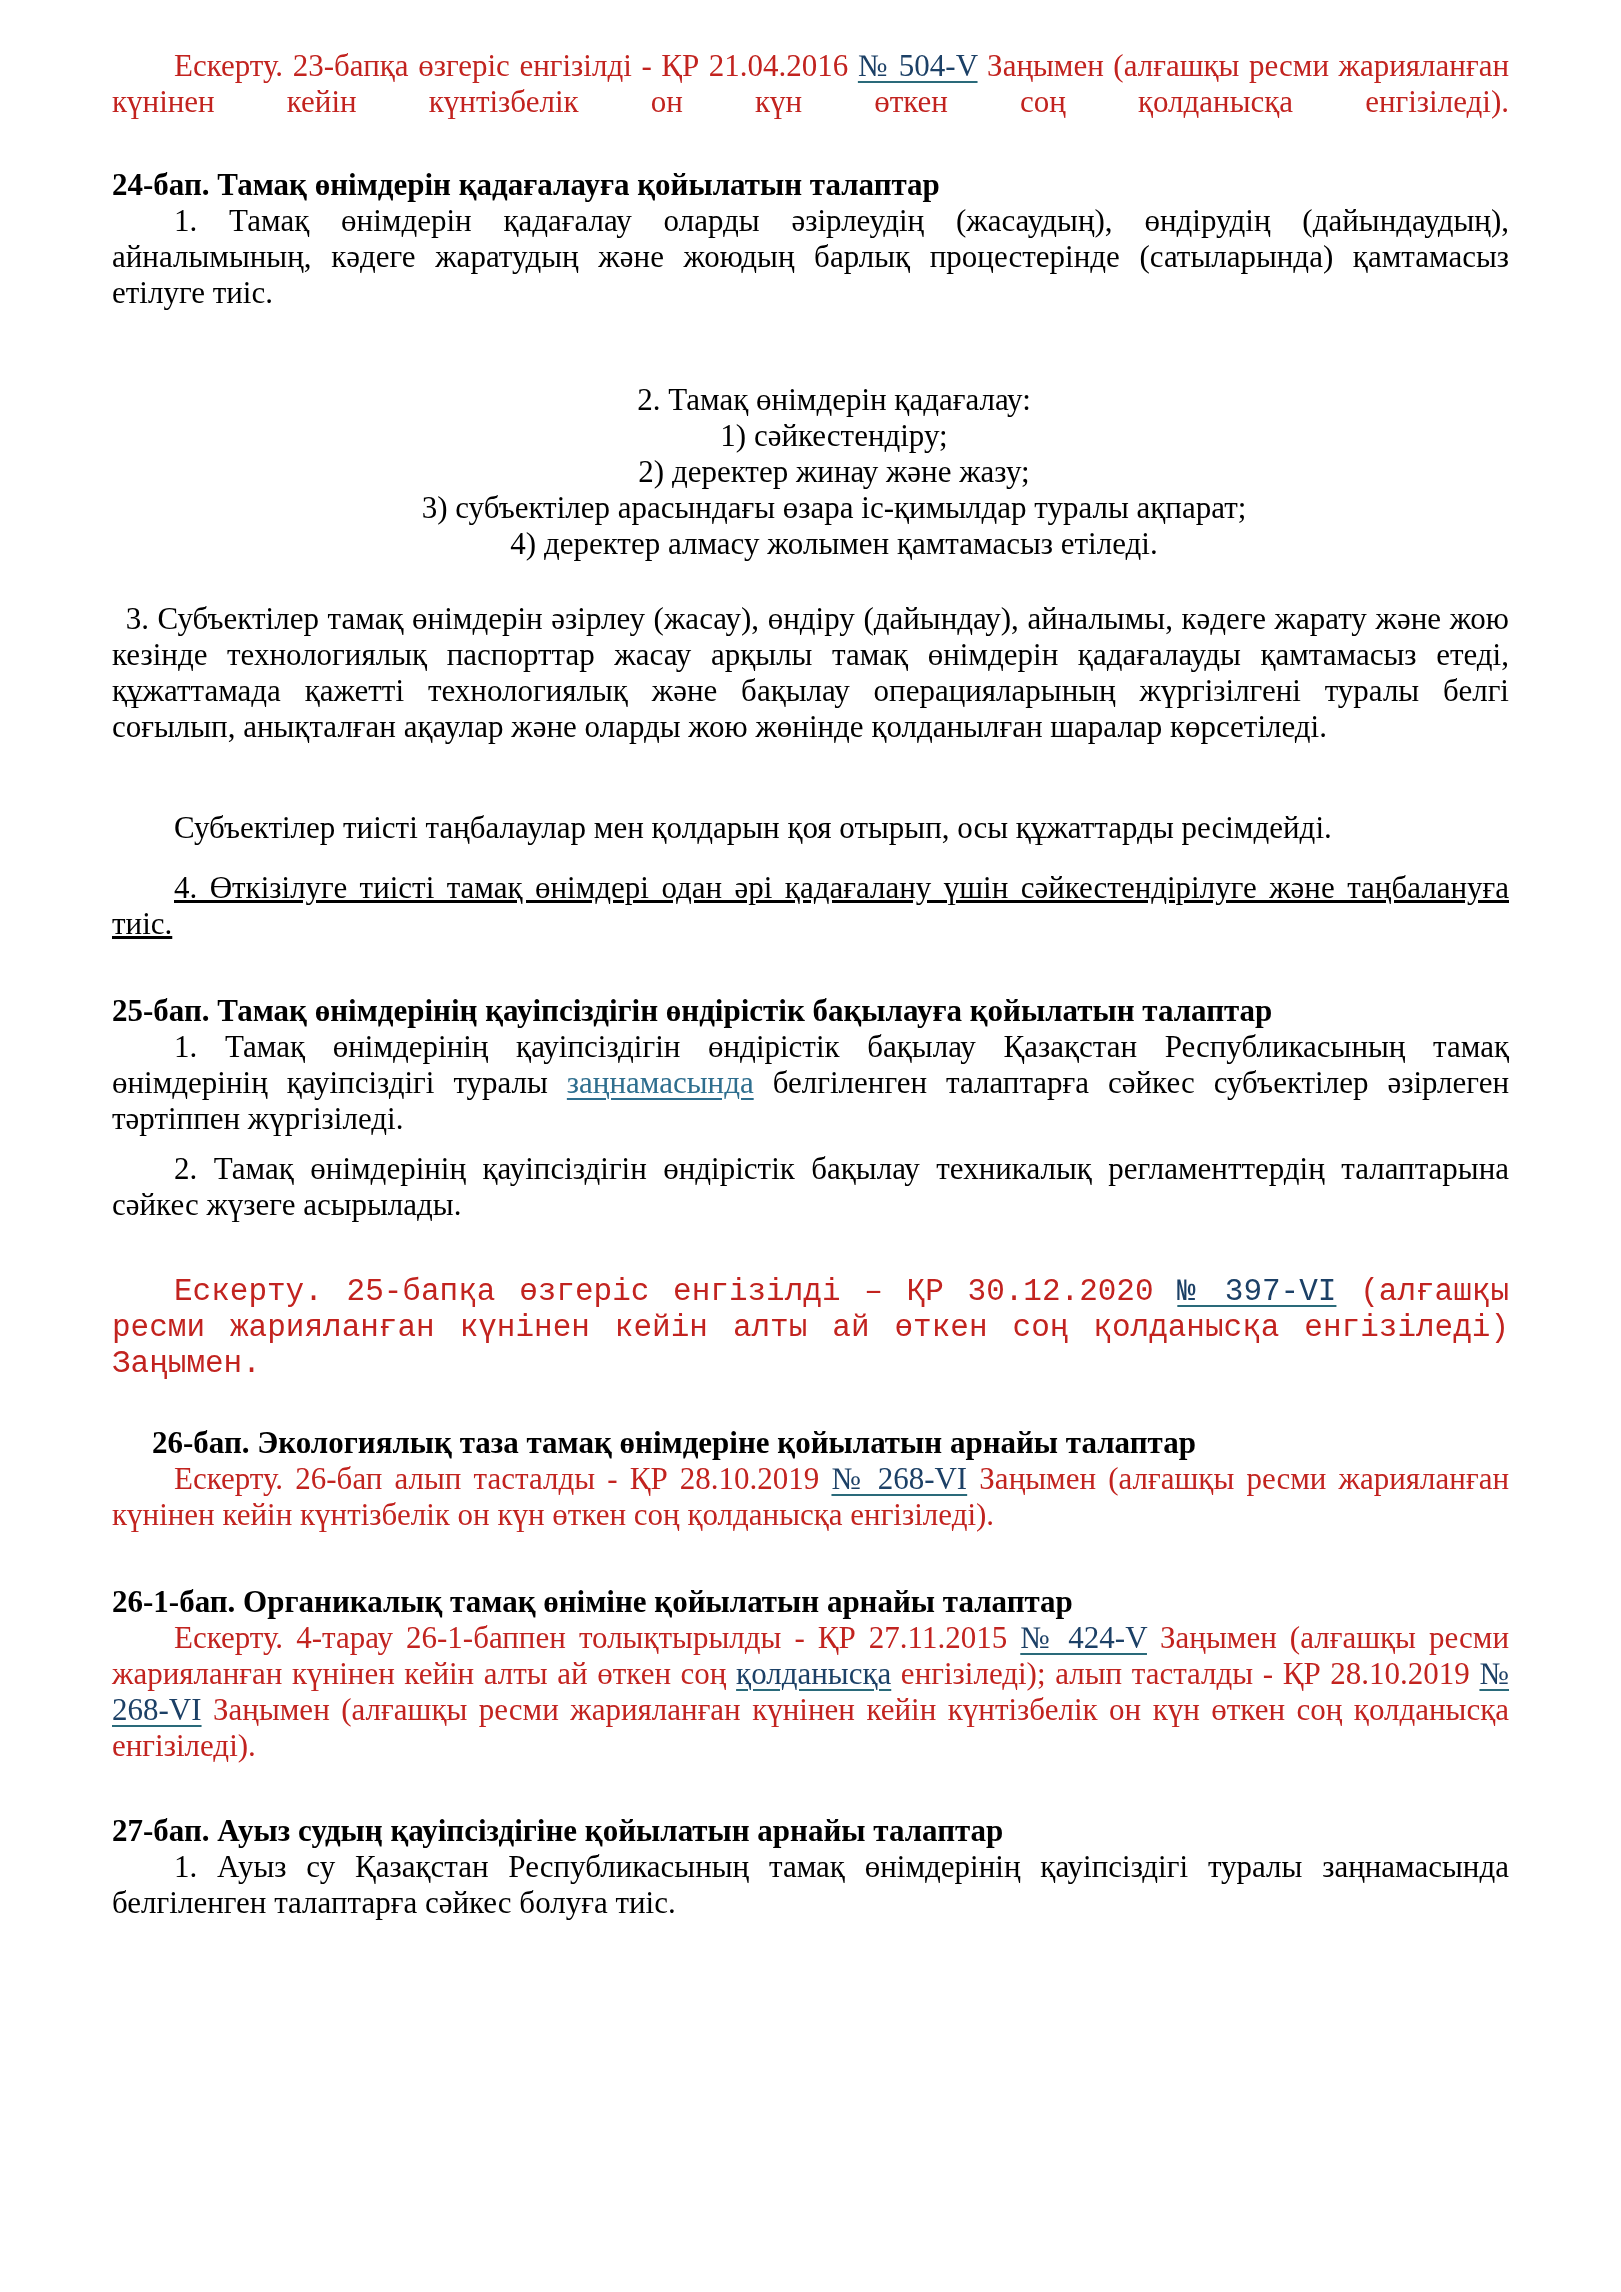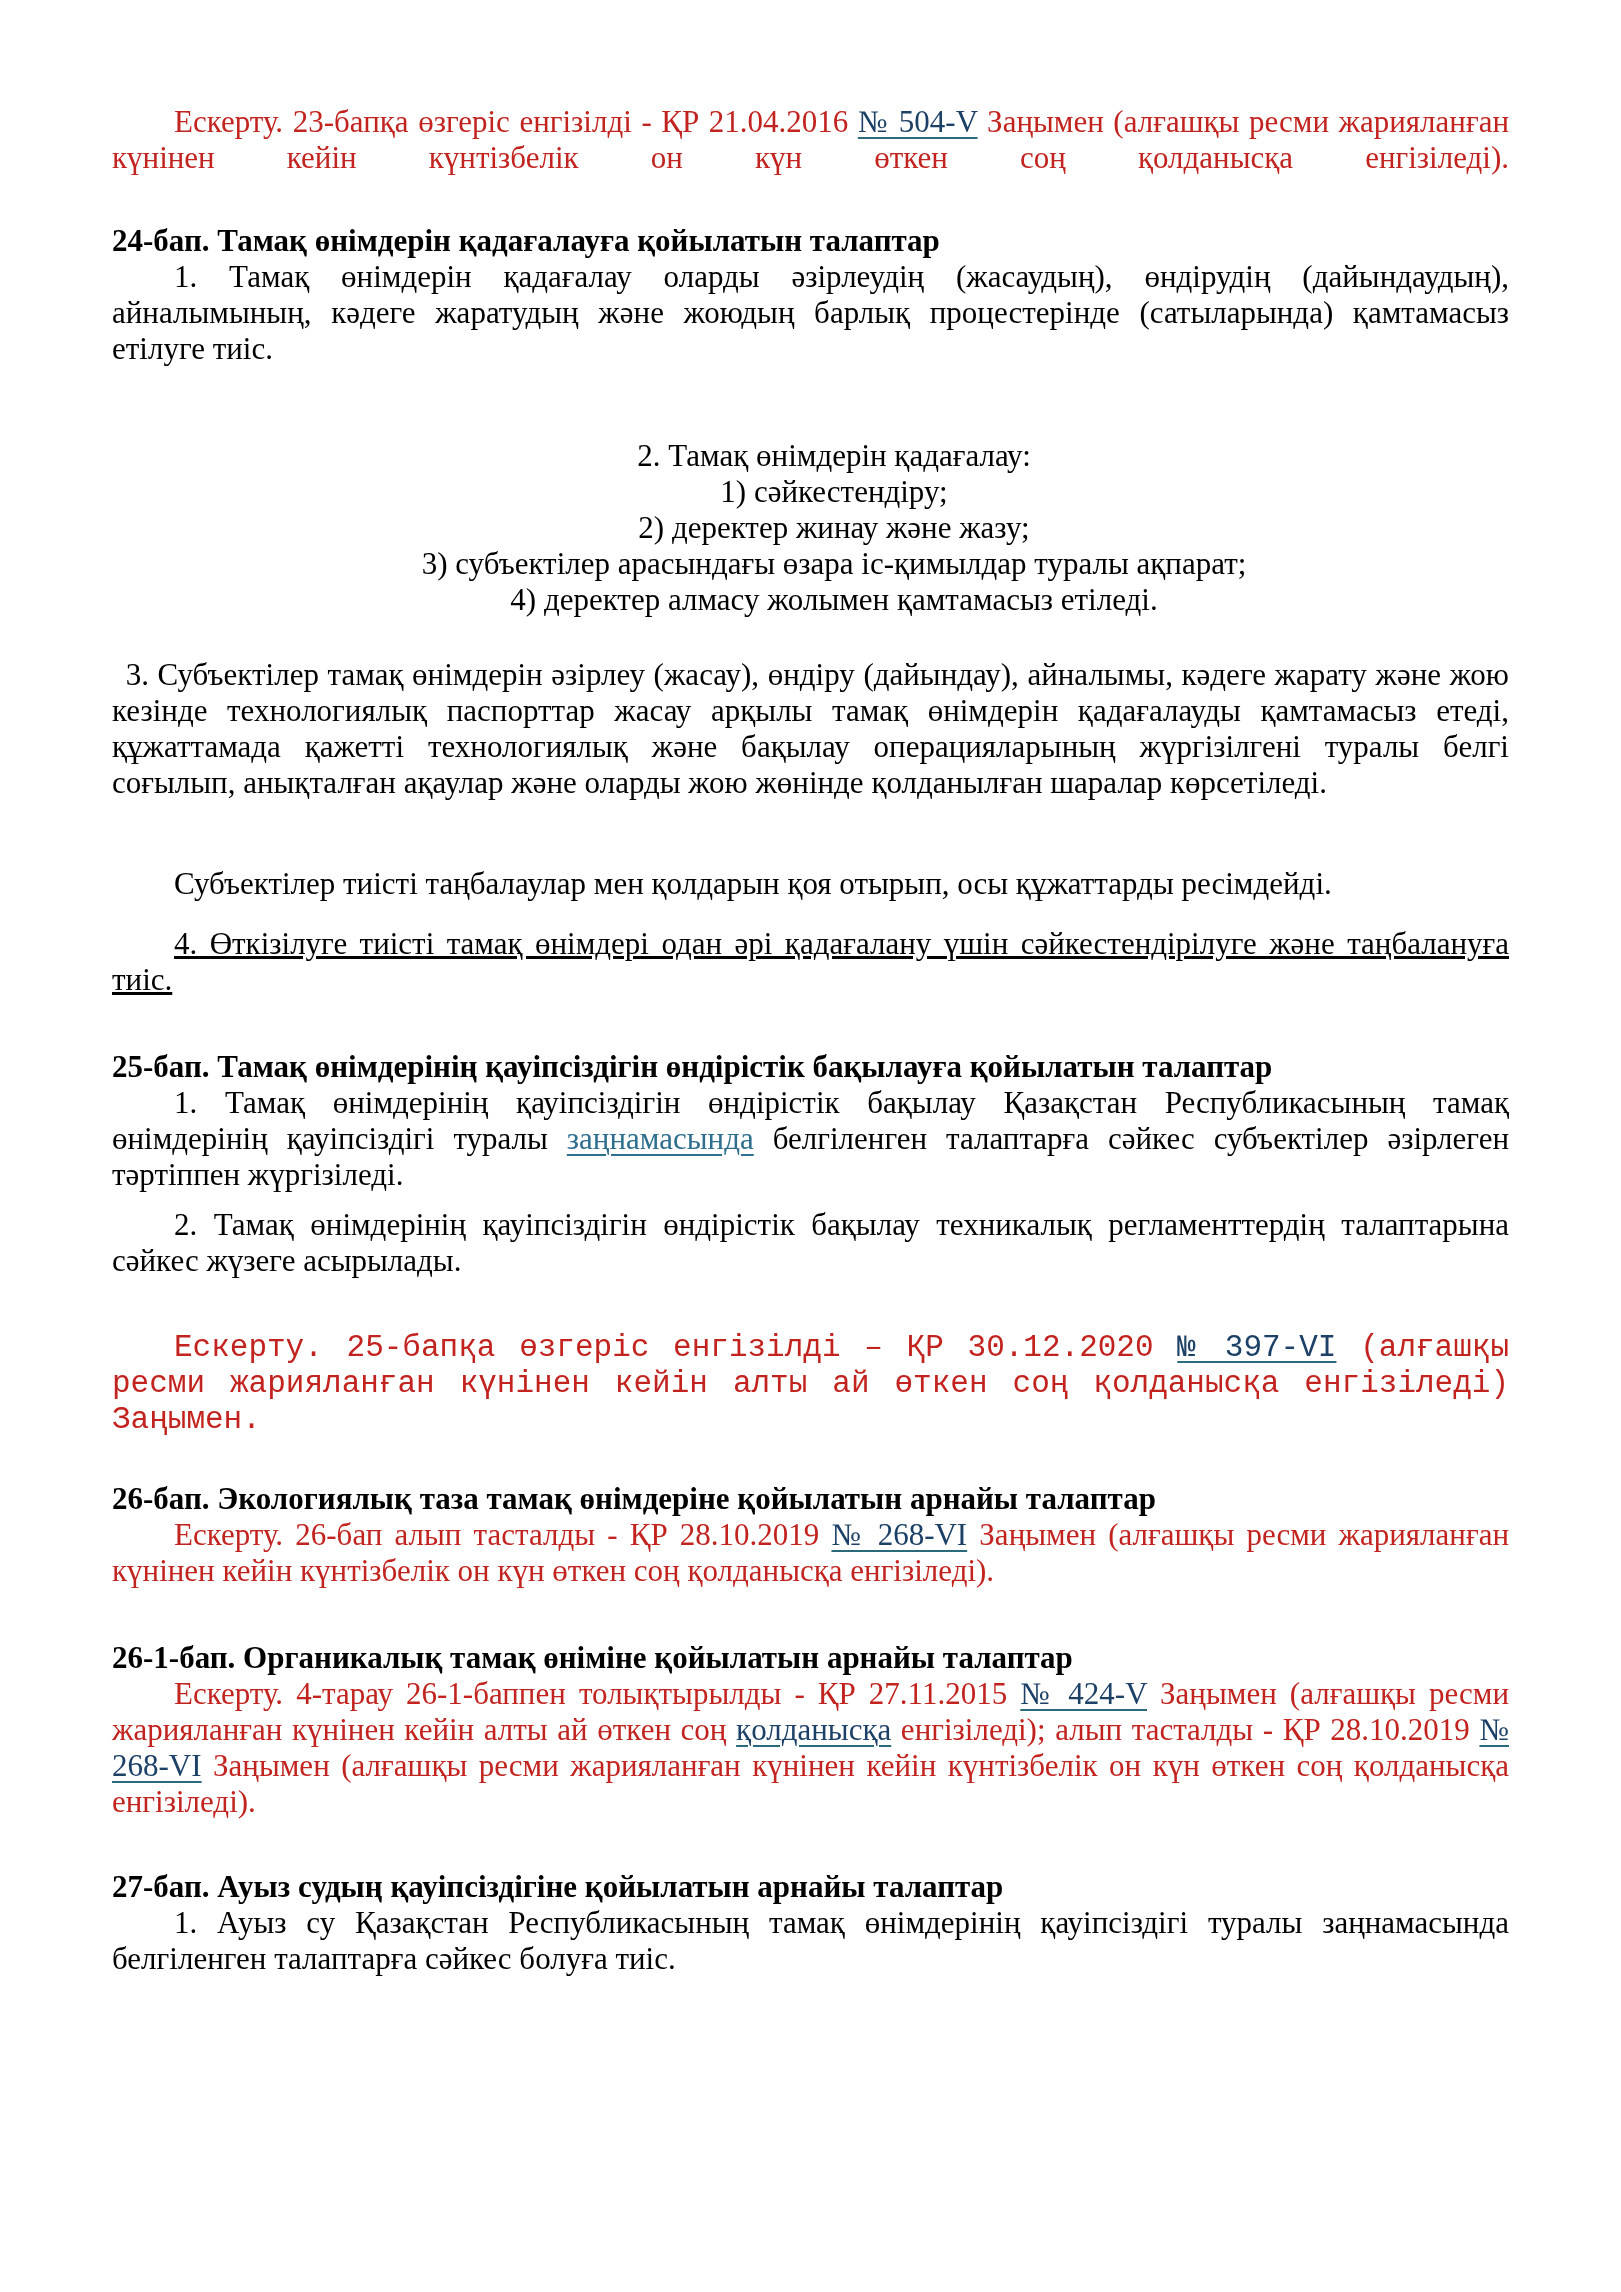--- a/index.html
+++ b/index.html
@@ -12,21 +12,21 @@
   *{margin:0;padding:0;box-sizing:border-box;}
   html,body{background:var(--page-bg);}
   body{
     width:1621px;height:2293px;
     font-family:"Liberation Serif","DejaVu Serif",serif;
     color:var(--text-black);
   }
   .page{
     width:1621px;height:2293px;
     background:var(--page-bg);
-    padding:104px 112px 0 112px;
+    padding:48px 112px 0 112px;
     overflow:hidden;
   }
   .doc p,.doc h3{
     font-size:31px;
     line-height:36px;
     font-weight:400;
     text-align:justify;
     text-indent:62px;
     color:var(--text-black);
   }
@@ -57,21 +57,21 @@
   
   [data-name="heading-article-24"]{margin-top:47px;}
   [data-name="par-24-2-intro"]{margin-top:71px;}
   [data-name="par-24-3"]{margin-top:39px;}
   [data-name="par-24-signatures"]{margin-top:65px;}
   [data-name="par-24-retention"]{margin-top:57px;}
   [data-name="par-24-4"]{margin-top:24px;text-decoration:underline;}
   [data-name="heading-article-25"]{margin-top:51px;}
   [data-name="par-25-2"]{margin-top:13.7px;}
   [data-name="note-article-25"]{margin-top:51px;font-family:Liberation Mono, monospace;}
-  [data-name="heading-article-26"]{margin-top:43px;}
+  [data-name="heading-article-26"]{margin-top:43px;margin-left:40px;}
   [data-name="heading-article-26-1"]{margin-top:51px;}
   [data-name="heading-article-27"]{margin-top:49px;}
 </style>
 </head>
 <body>
 
 <div class="page" data-name="document-page">
   <div class="doc" data-name="document-body">
       <p data-name="note-article-23" class="note justify-last"><span class="" data-name="note-text">Ескерту. 23-бапқа өзгеріс енгізілді - ҚР 21.04.2016 </span><a class="link" data-name="link-504-V">№ 504-V</a><span class="" data-name="note-text"> Заңымен (алғашқы ресми жарияланған күнінен кейін күнтізбелік он күн өткен соң қолданысқа енгізіледі).</span></p>
       <h3 data-name="heading-article-24" class="heading"><span class="" data-name="heading-text">24-бап. Тамақ өнімдерін қадағалауға қойылатын талаптар</span></h3>

